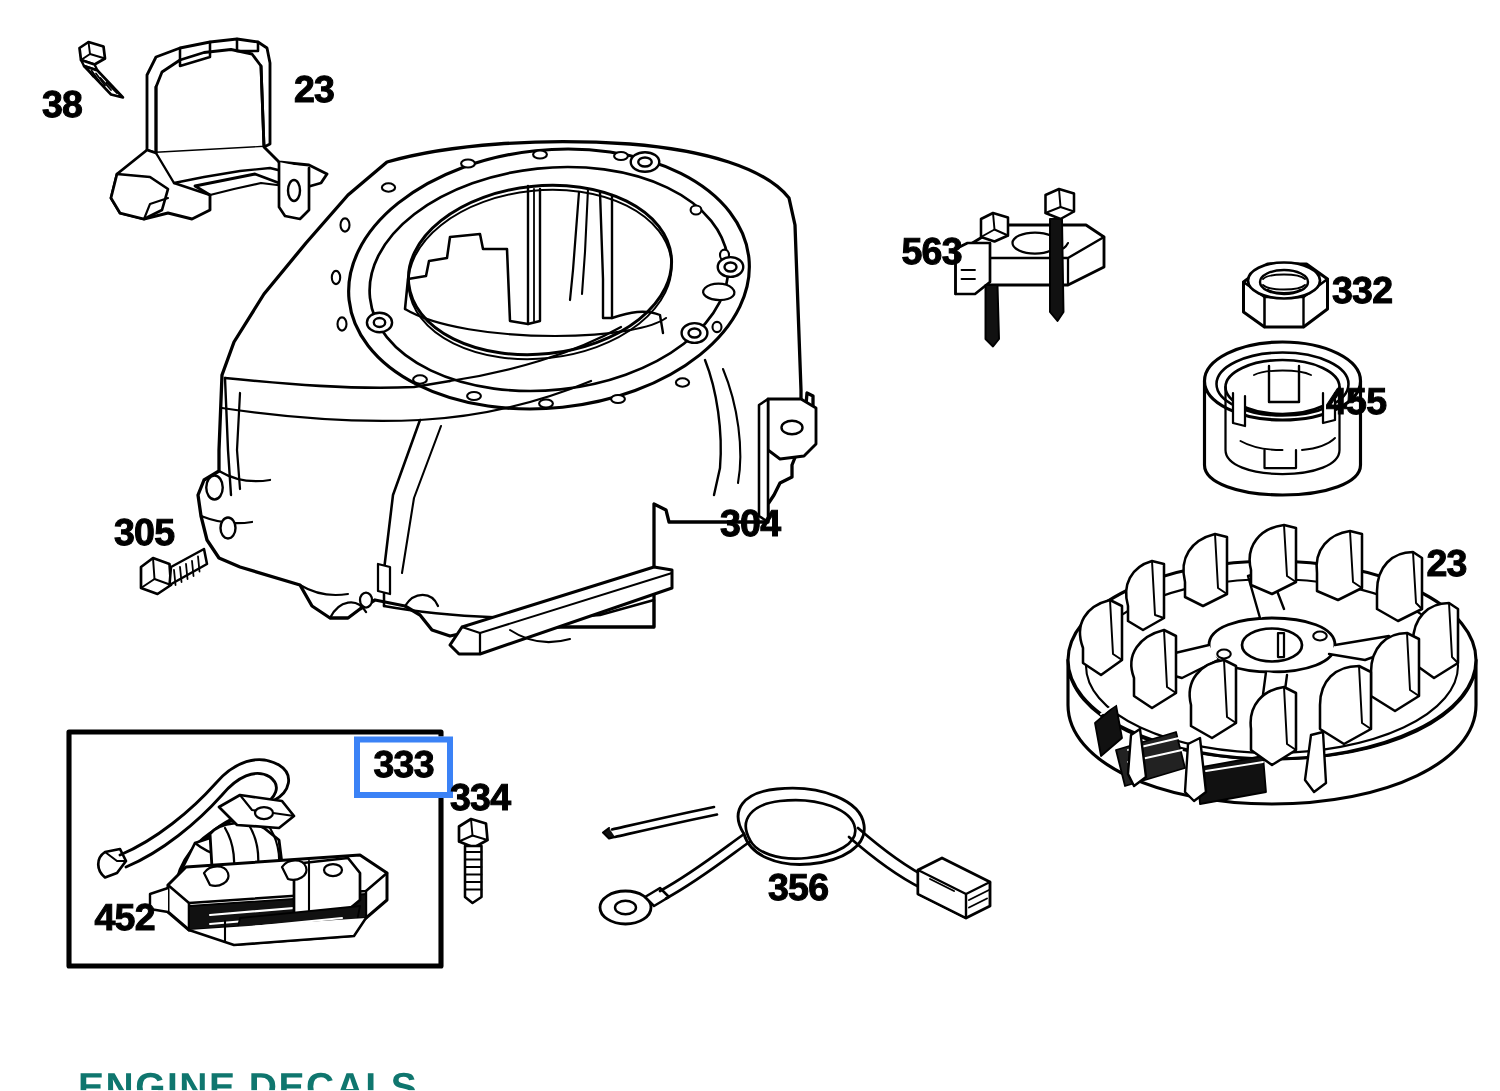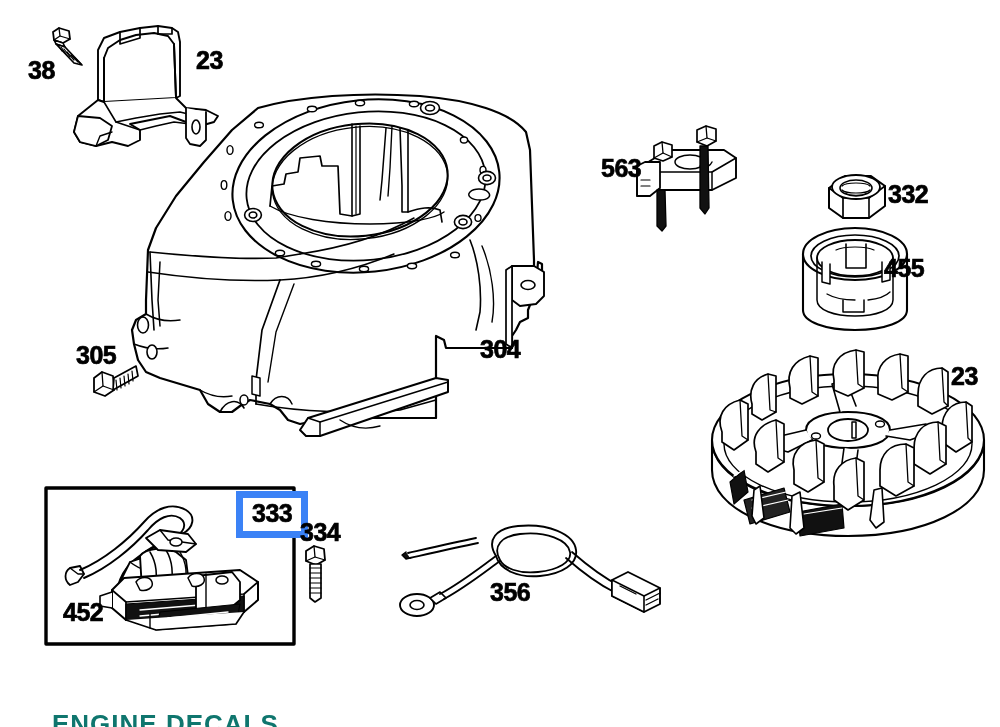--- a/index.html
+++ b/index.html
@@ -27,21 +27,21 @@
     font-family: "Liberation Sans", sans-serif;
     font-weight: bold;
     font-size: 25px;
     line-height: 1;
     color: #000000;
     letter-spacing: -0.5px;
     white-space: nowrap;
     -webkit-text-stroke: 0.7px #000;
   }
   .callout.boxed {
-    border: 7px solid #3b82f6;
+    border: 4px solid #3b82f6;
     background: #fff;
     padding: 3px 9px 5px 9px;
   }
   #bottom-heading {
     position: absolute;
     left: 52px;
     top: 709px;
     font-family: "Liberation Sans", sans-serif;
     font-weight: bold;
     font-size: 26px;
@@ -479,17 +479,17 @@
   <div class="callout" style="left:196px; top:48px;">23</div>
   <div class="callout" style="left:601px; top:156px;">563</div>
   <div class="callout" style="left:888px; top:182px;">332</div>
   <div class="callout" style="left:884px; top:256px;">455</div>
   <div class="callout" style="left:951px; top:364px;">23</div>
   <div class="callout" style="left:76px;  top:343px;">305</div>
   <div class="callout" style="left:437px; top:337px;margin-left:43px;">304</div>
   <div class="callout boxed" style="left:236px; top:491px;">333</div>
   <div class="callout" style="left:300px; top:520px;text-align:center;">334</div>
   <div class="callout" style="left:63px;  top:600px;">452</div>
-  <div class="callout" style="left:490px; top:580px;">356</div>
+  <div class="callout" style="left:512px; top:580px;">356</div>
 
   <div id="bottom-heading">ENGINE DECALS</div>
 
 </div>
 
 </body></html>

